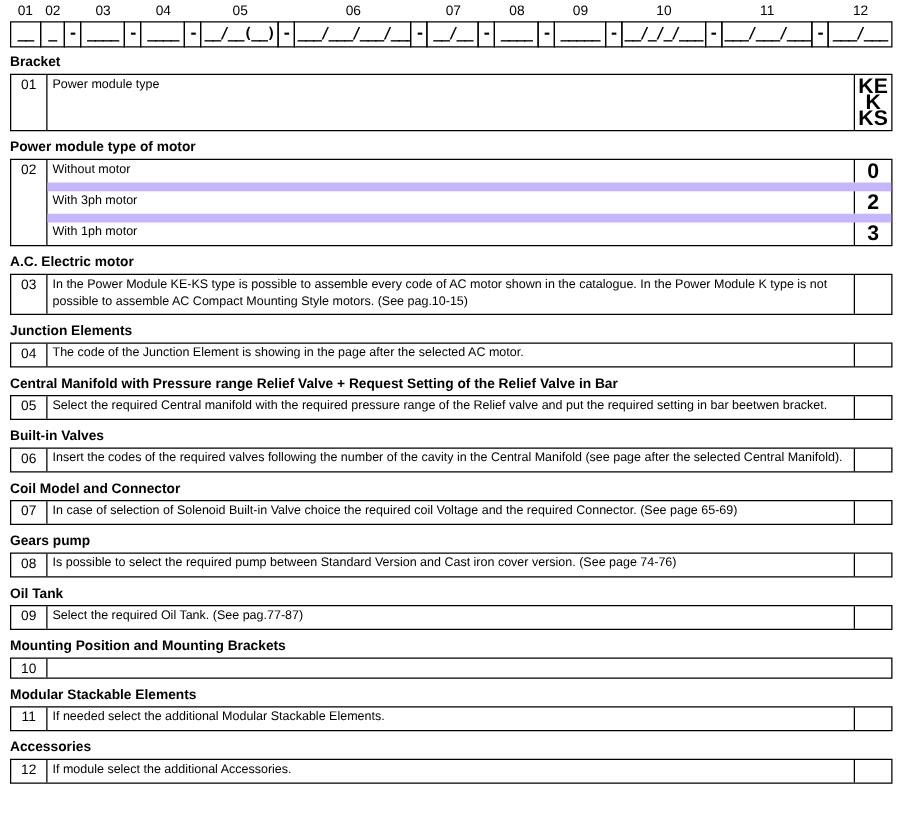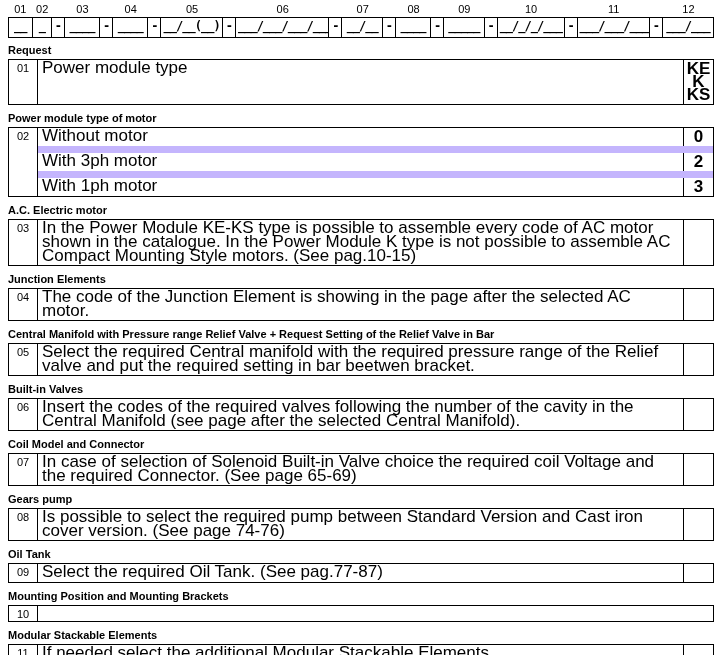--- a/index.html
+++ b/index.html
@@ -36,21 +36,21 @@
     white-space:nowrap;
   }
   .sec-table{display:flex;border:1px solid #000;}
   .num-cell{
     flex:0 0 28px;border-right:1px solid #000;text-align:center;
     font-size:11px;padding-top:2px;line-height:13px;
   }
   .rows{flex:1;display:flex;flex-direction:column;min-width:0;}
   .sec-row{display:flex;flex:1;min-height:18px;}
   .sec-row + .sec-row{border-top:7px solid #c4b5fd;}
-  .desc-cell{flex:1;padding:1px 4px 2px 4px;font-size:17px;line-height:14px;min-width:0;}
+  .desc-cell{flex:1;padding:1px 4px 2px 4px;font-size:10px;line-height:14px;min-width:0;}
   .code-cell{
     flex:0 0 29px;border-left:1px solid #000;text-align:center;
     font-weight:bold;font-size:17px;line-height:13px;padding-top:2px;
   }
   #sections .spec-section:first-child{margin-top:6px;}
   #sections .spec-section:first-child .sec-row{min-height:44px;}
 </style>
 </head>
 <body>
 
@@ -165,21 +165,21 @@
 
   <div class="code-col pat" style="--g: 7;">
     <div class="code-label">12</div>
     <div class="code-box">___/___</div>
   </div>
 </div>
   </div>
 
   <div id="sections">
   <section class="spec-section">
-    <h2 class="sec-heading">Request</h2>
+    <h2 class="sec-heading">Bracket</h2>
     <div class="sec-table">
       <div class="num-cell">01</div>
       <div class="rows">
   <div class="sec-row">
     <div class="desc-cell">Power module type</div>
     <div class="code-cell">
                 <div>KE</div>
                 <div>K</div>
                 <div>KS</div>
               </div>

